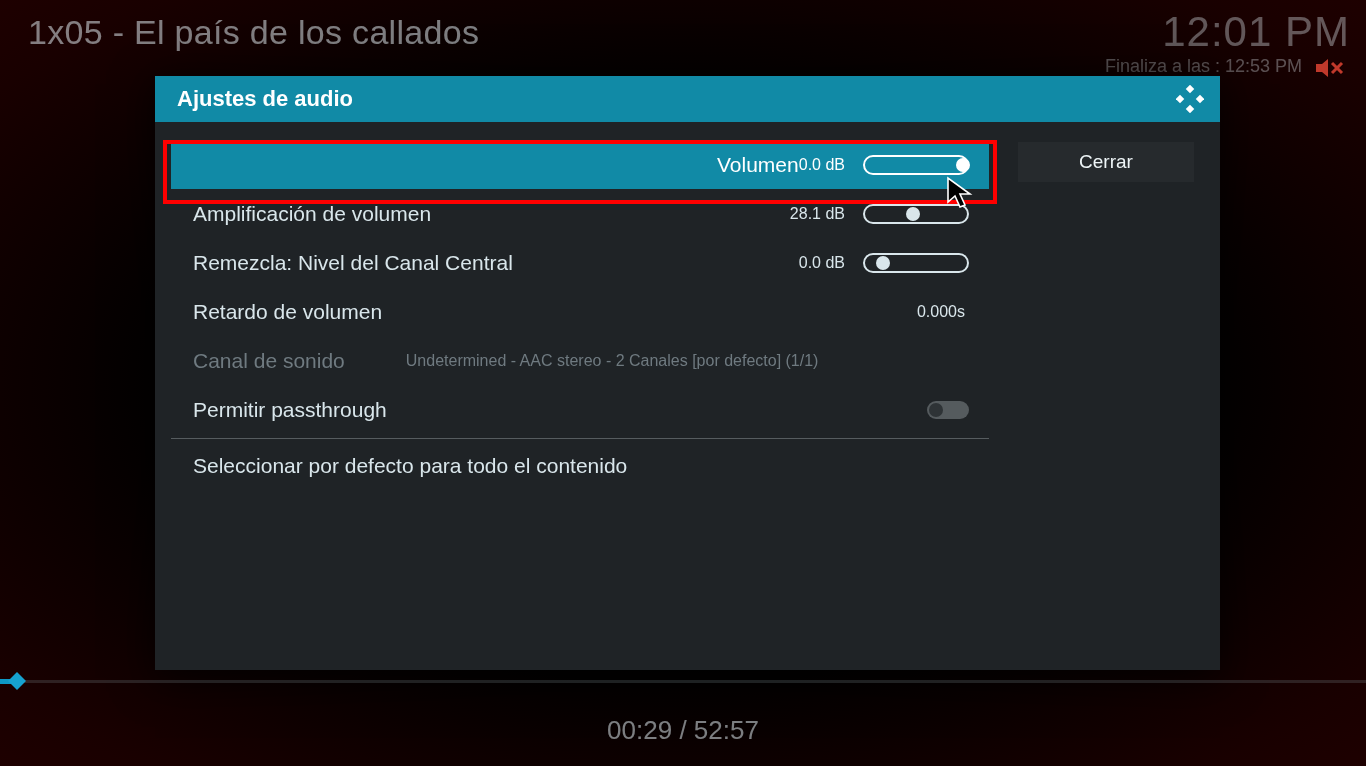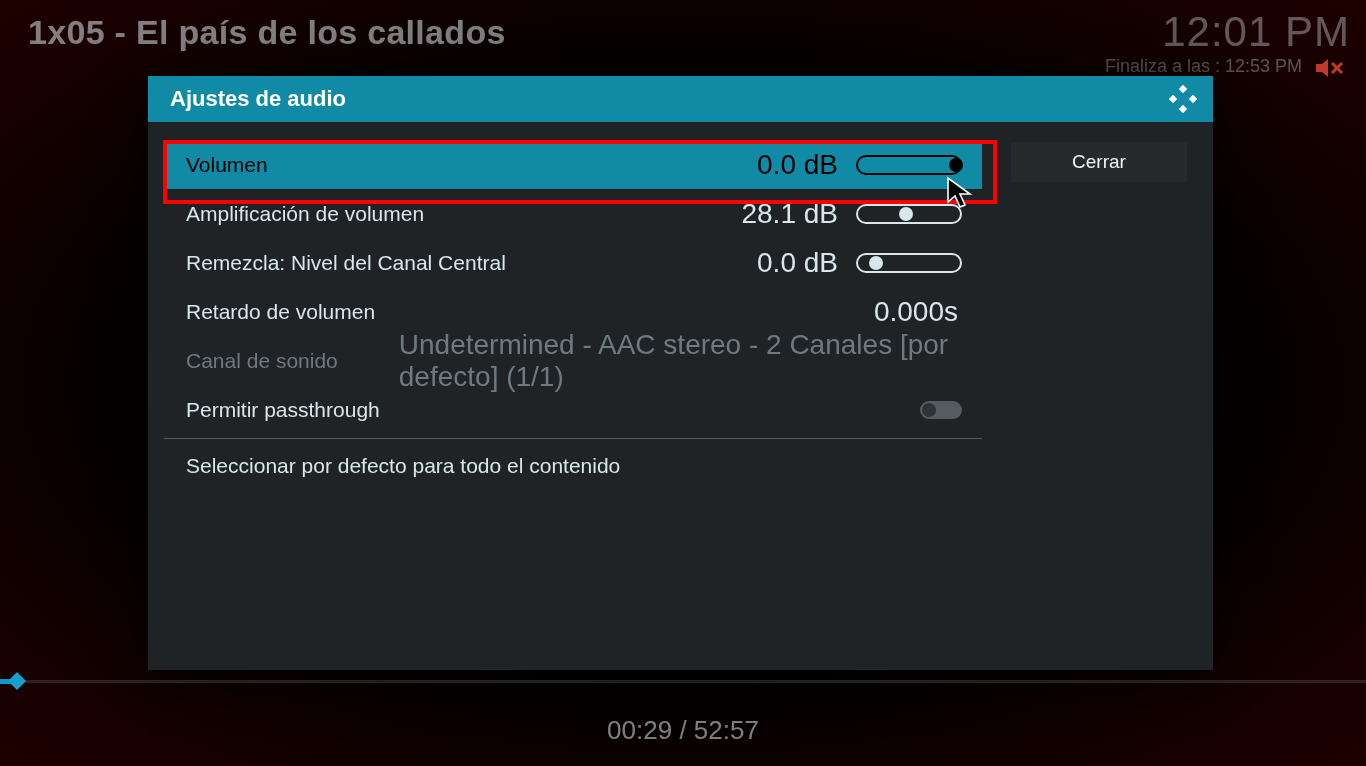--- a/index.html
+++ b/index.html
@@ -1,34 +1,34 @@
 <!DOCTYPE html>
 <html><head>
 <meta charset="utf-8">
 <style>
   html,body{margin:0;padding:0;width:1366px;height:766px;background:#000;font-family:Arial,Helvetica,sans-serif;color:#d9e6eb;overflow:hidden;}
   
   .vignette{position:absolute;inset:0;background:radial-gradient(ellipse 90% 90% at 50% 50%, rgba(40,0,0,0) 40%, rgba(50,0,0,.5) 70%, rgba(60,0,0,.7) 100%);pointer-events:none;}
   
-  .osd-title{position:absolute;left:28px;top:13px;font-size:34px;color:rgba(220,230,235,.55);font-weight:700;letter-spacing:.3px;}
+  .osd-title{position:absolute;left:28px;top:13px;font-size:34px;color:rgba(220,230,235,.55);font-weight:400;letter-spacing:.3px;}
   .osd-clock{position:absolute;right:16px;top:8px;font-size:42px;color:rgba(220,230,235,.38);font-weight:300;letter-spacing:1px;}
   .osd-ends{position:absolute;right:64px;top:56px;font-size:18px;color:rgba(220,230,235,.35);}
   .mute-icon{position:absolute;right:18px;top:58px;width:32px;height:20px;}
   .mute-icon svg{display:block;}
   
-  .dialog{position:absolute;left:148px;top:76px;width:1065px;height:594px;background:#1f2326;box-shadow:0 8px 40px rgba(0,0,0,.8);}
+  .dialog{position:absolute;left:155px;top:76px;width:1065px;height:594px;background:#1f2326;box-shadow:0 8px 40px rgba(0,0,0,.8);}
   .dialog-header{height:46px;background:#118aa6;display:flex;align-items:center;justify-content:space-between;padding:0 16px 0 22px;}
   .dialog-title{font-size:22px;font-weight:700;color:#fff;}
   .kodi-logo{width:28px;height:28px;}
   .dialog-body{position:relative;padding:0;}
   .settings-col{position:absolute;left:16px;top:18px;width:818px;}
   .setting-row{height:49px;display:flex;align-items:center;padding:0 20px 0 22px;font-size:21px;color:#d9e6eb;}
-  .setting-row.selected{background:#118aa6;color:#000000;}
+  .setting-row.selected{background:#118aa6;color:#ffffff;text-align:right;}
   .setting-label{flex:1;}
-  .setting-value{margin-right:18px;color:inherit;font-size:28px;}
+  .setting-value{margin-right:18px;color:inherit;font-size:16px;}
   .slider{width:106px;height:20px;border:2px solid currentColor;border-radius:12px;position:relative;box-sizing:border-box;}
   .slider-knob{position:absolute;top:50%;width:14px;height:14px;border-radius:50%;background:currentColor;transform:translate(-50%,-50%);}
   .setting-row.disabled{color:#6f7a80;gap:29px;}
   .toggle{width:42px;height:18px;border-radius:10px;background:#555b5e;position:relative;}
   .toggle-knob{position:absolute;left:2px;top:2px;width:14px;height:14px;border-radius:50%;background:#2e3336;}
   .divider{height:1px;background:#565c5f;margin:4px 0 2px 0;}
   
   .close-btn{position:absolute;right:26px;top:20px;width:176px;height:40px;background:#262a2d;display:flex;align-items:center;justify-content:center;font-size:19px;font-weight:400;color:#eef5f7;}
   
   .red-box{position:absolute;left:163px;top:140px;width:834px;height:64px;border:4px solid #f00;box-sizing:border-box;pointer-events:none;}

